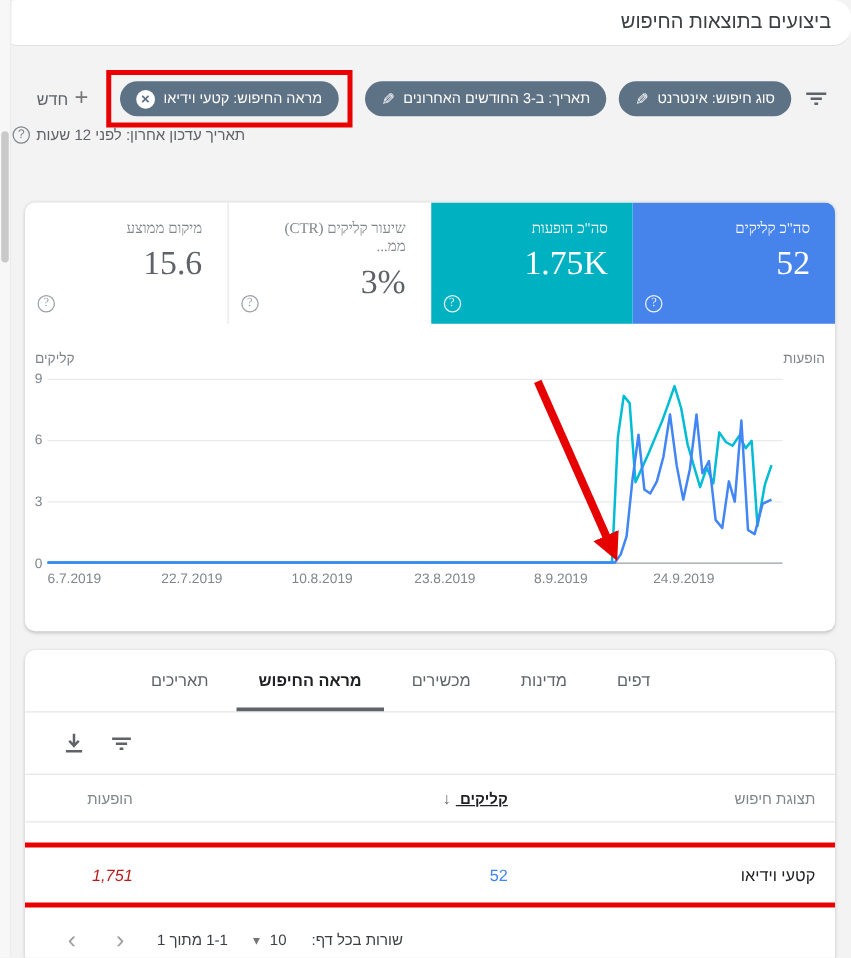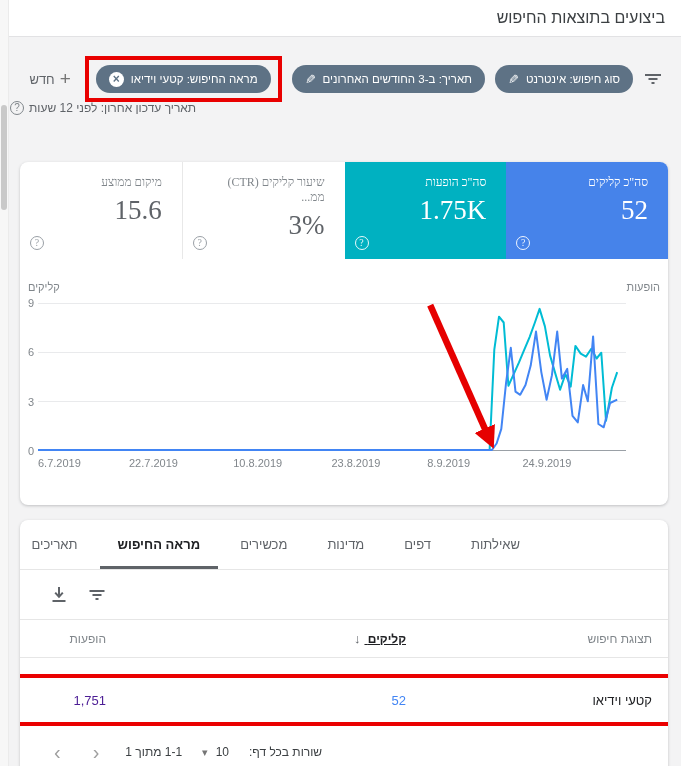--- a/index.html
+++ b/index.html
@@ -7,21 +7,21 @@
   body {
     position:relative; overflow:hidden;
     background:#f3f3f4;
     font-family:"Liberation Sans", sans-serif;
     direction:rtl; color:#3c4043;
   }
   
   .app-header{
     position:absolute; top:0; right:0; left:0; height:37px;
     background:#fff; border-bottom:1px solid #e2e2e4;
-    display:flex; align-items:center; padding:0 16px;
+    display:flex; align-items:center; padding:0 16px;border-radius:15px;
   }
   .page-title{ font-size:16px; color:#3c4043; }
 
   
   .filter-bar{
     position:absolute; top:56px; right:18px; left:14px;
     display:flex; align-items:center; gap:10px;
   }
   .icon-btn{ color:#5f6368; display:flex; align-items:center; cursor:pointer; }
   .chip{
@@ -104,21 +104,21 @@
           border-bottom:1px solid #e6e6e6; font-size:12px; color:#80868b; }
   .col-app{ flex:1; }
   .col-clicks{ width:300px; }
   .col-imp{ width:70px; }
   .thead .col-clicks{ color:#202124; font-weight:bold; cursor:pointer;text-decoration:underline; }
   .thead .sort{ font-weight:normal; color:#5f6368; font-size:13px; margin-right:4px; display:inline-block; }
   .row-frame{ margin:16px -5px 0; border:4px solid #ea0000; height:52px; }
   .trow{ display:flex; align-items:center; height:44px; padding:0 17px;
          font-size:13px; color:#202124; cursor:pointer; }
   .val-clicks{ color:#4285f4; }
-  .val-imp{ color:#4c1d95; }
+  .val-imp{ color:#b91c1c;font-style:italic; }
 
   
   .pager{ display:flex; align-items:center; justify-content:flex-end; gap:20px;
           padding:0 28px; height:40px; margin-top:6px; font-size:12px; color:#3c4043; }
   .pager .rpp{ display:flex; align-items:center; gap:8px; cursor:pointer; }
   .pager .caret{ color:#757575; font-size:11px; }
   .chev{ font-size:20px; color:#9e9e9e; cursor:pointer; direction:ltr; unicode-bidi:isolate; padding:0 6px; }
 
   
   .scrollbar{ position:absolute; top:0; bottom:0; left:0; width:9px;
@@ -233,21 +233,20 @@
         <div class="xtick" style="left: 195.216px;">10.8.2019</div>
         <div class="xtick" style="left: 293.412px;">23.8.2019</div>
         <div class="xtick" style="left: 389.256px;">8.9.2019</div>
         <div class="xtick" style="left: 484.512px;">24.9.2019</div>
       </div>
   </div>
 </div>
 
 <div class="card" id="card-table">
   <div class="tabs">
-    <div class="tab">שאילתות</div>
     <div class="tab">דפים</div>
     <div class="tab">מדינות</div>
     <div class="tab">מכשירים</div>
     <div class="tab active">מראה החיפוש</div>
     <div class="tab">תאריכים</div>
   </div>
 
   <div class="toolbar">
     <span class="icon-btn">
       <svg width="18" height="18" viewBox="0 0 18 18">

